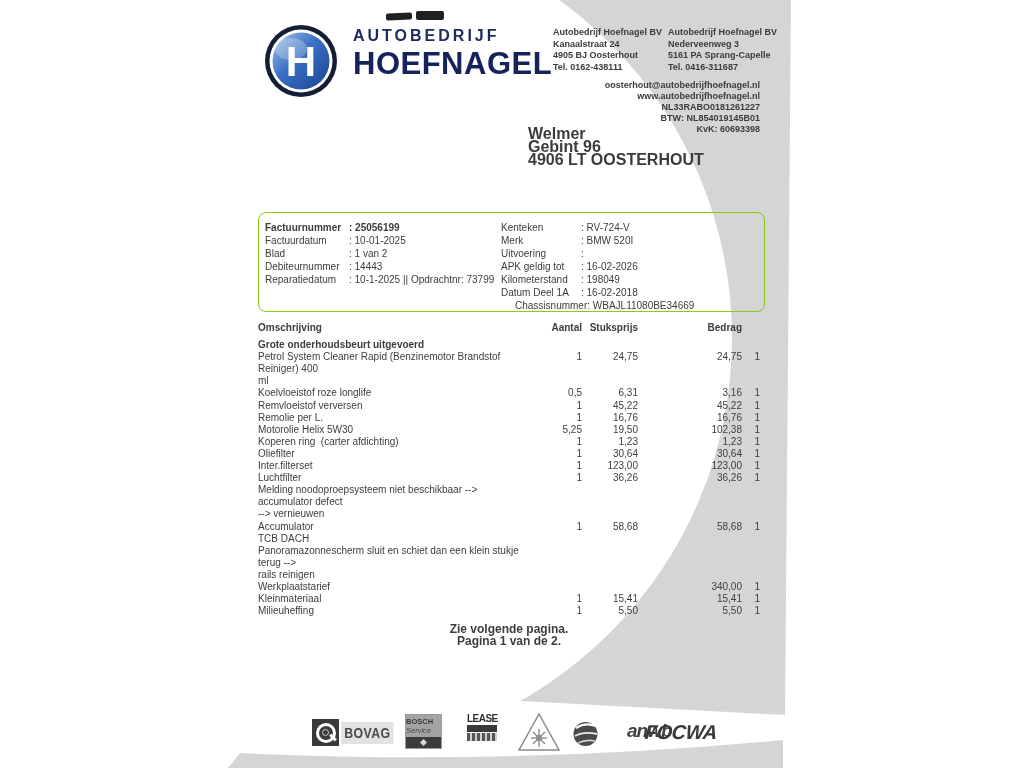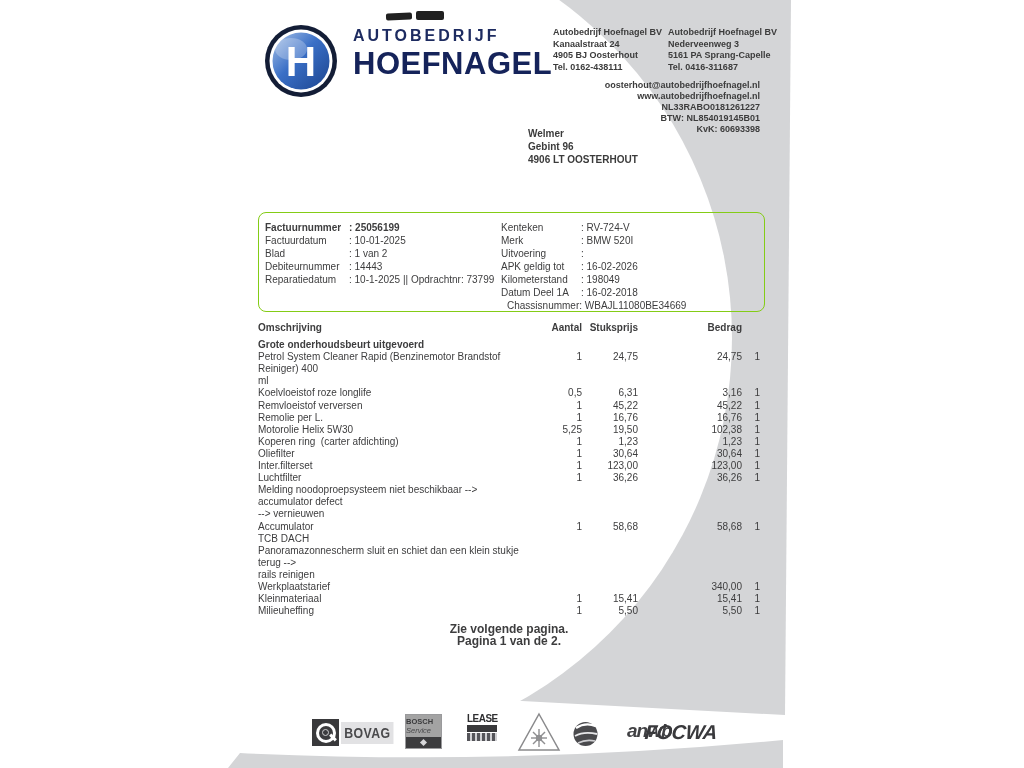--- a/index.html
+++ b/index.html
@@ -11,33 +11,33 @@
   
   .smudge{position:absolute;background:#202020;border-radius:2px;}
 
   
   .wordmark-1{font-size:16px;font-weight:bold;letter-spacing:3px;color:#1d2b60;}
   .wordmark-2{font-size:31px;font-weight:bold;letter-spacing:.5px;color:#15235a;margin-top:1px;}
 
   
   .addr{font-size:9px;line-height:11.6px;color:#3c3c3c;}
   .contact{font-size:9px;line-height:10.9px;color:#3c3c3c;text-align:right;width:210px;}
-  .customer{font-size:10px;line-height:12.9px;color:#3b3b3b;}
+  .customer{font-size:16px;line-height:12.9px;color:#3b3b3b;}
 
   
   .infobox{border:1px solid #84cc16;border-radius:8px;width:507px;height:100px;box-sizing:border-box;
            font-size:10px;background:transparent;}
   .icol{position:absolute;top:8px;}
   .irow{line-height:13px;white-space:nowrap;}
   .ilabel{display:inline-block;}
   .icol-left .ilabel{width:84px;}
   .icol-right .ilabel{width:80px;}
   .ival::before{content:": ";}
   .bold .ilabel,.bold .ival,.bold{font-weight:bold;}
-  .chassis{line-height:13px;white-space:nowrap;}
+  .chassis{line-height:13px;white-space:nowrap;margin-left:8px;}
 
   
   .table{width:502px;font-size:10px;margin-top:9px;}
   .trow{display:grid;grid-template-columns:277px 47px 56px 104px 18px;line-height:12.1px;align-items:start;}
   .thead{font-weight:bold;margin-bottom:5px;}
   .td.num{text-align:right;}
   .td.desc{padding-right:4px;white-space:pre-wrap;}
   .notes{width:502px;text-align:center;font-weight:bold;font-size:12px;line-height:12.2px;margin-top:6px;}
 
   

